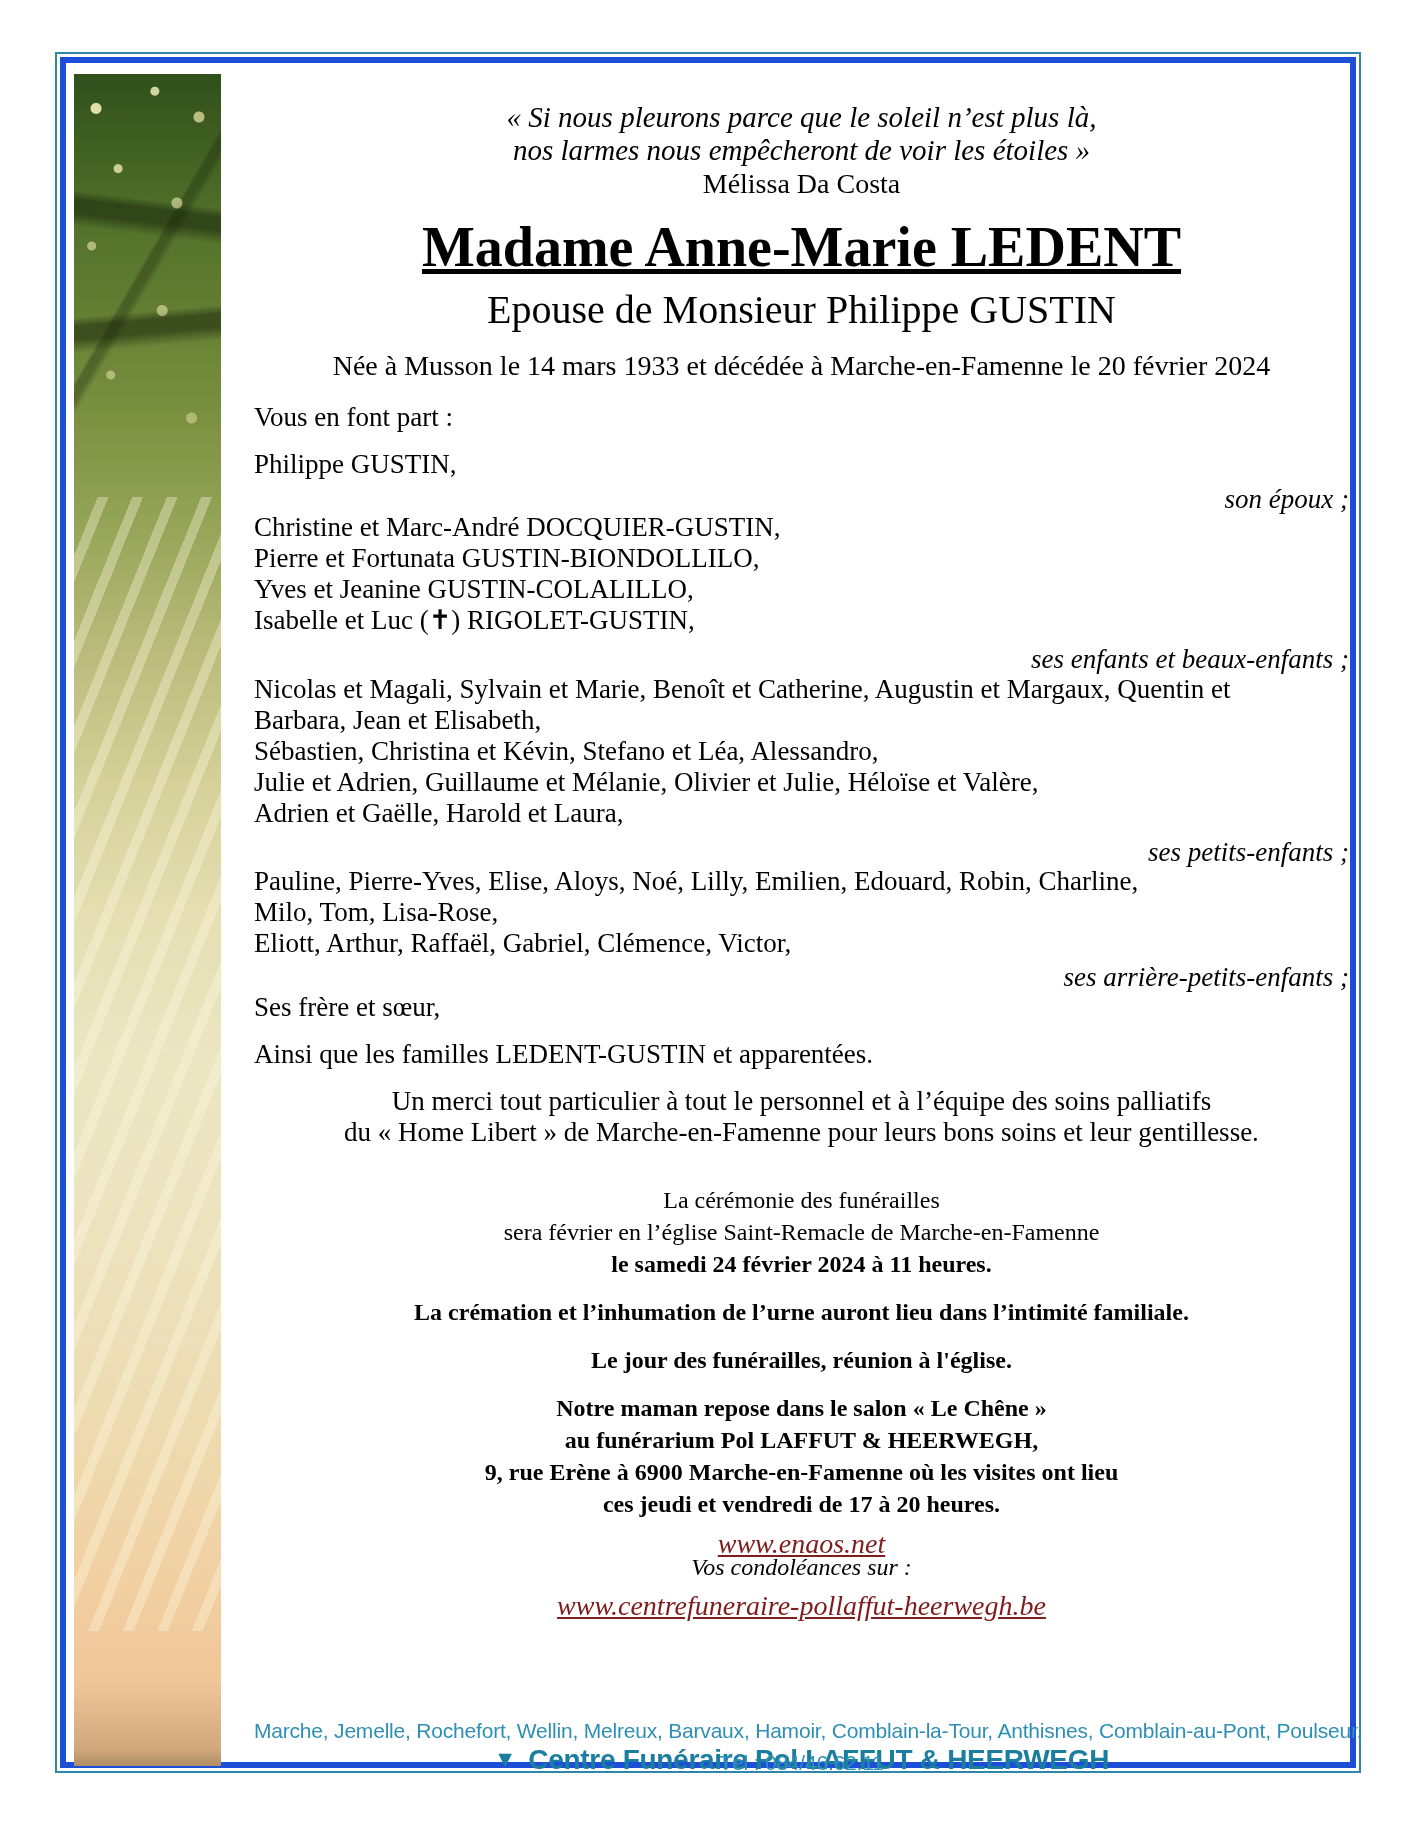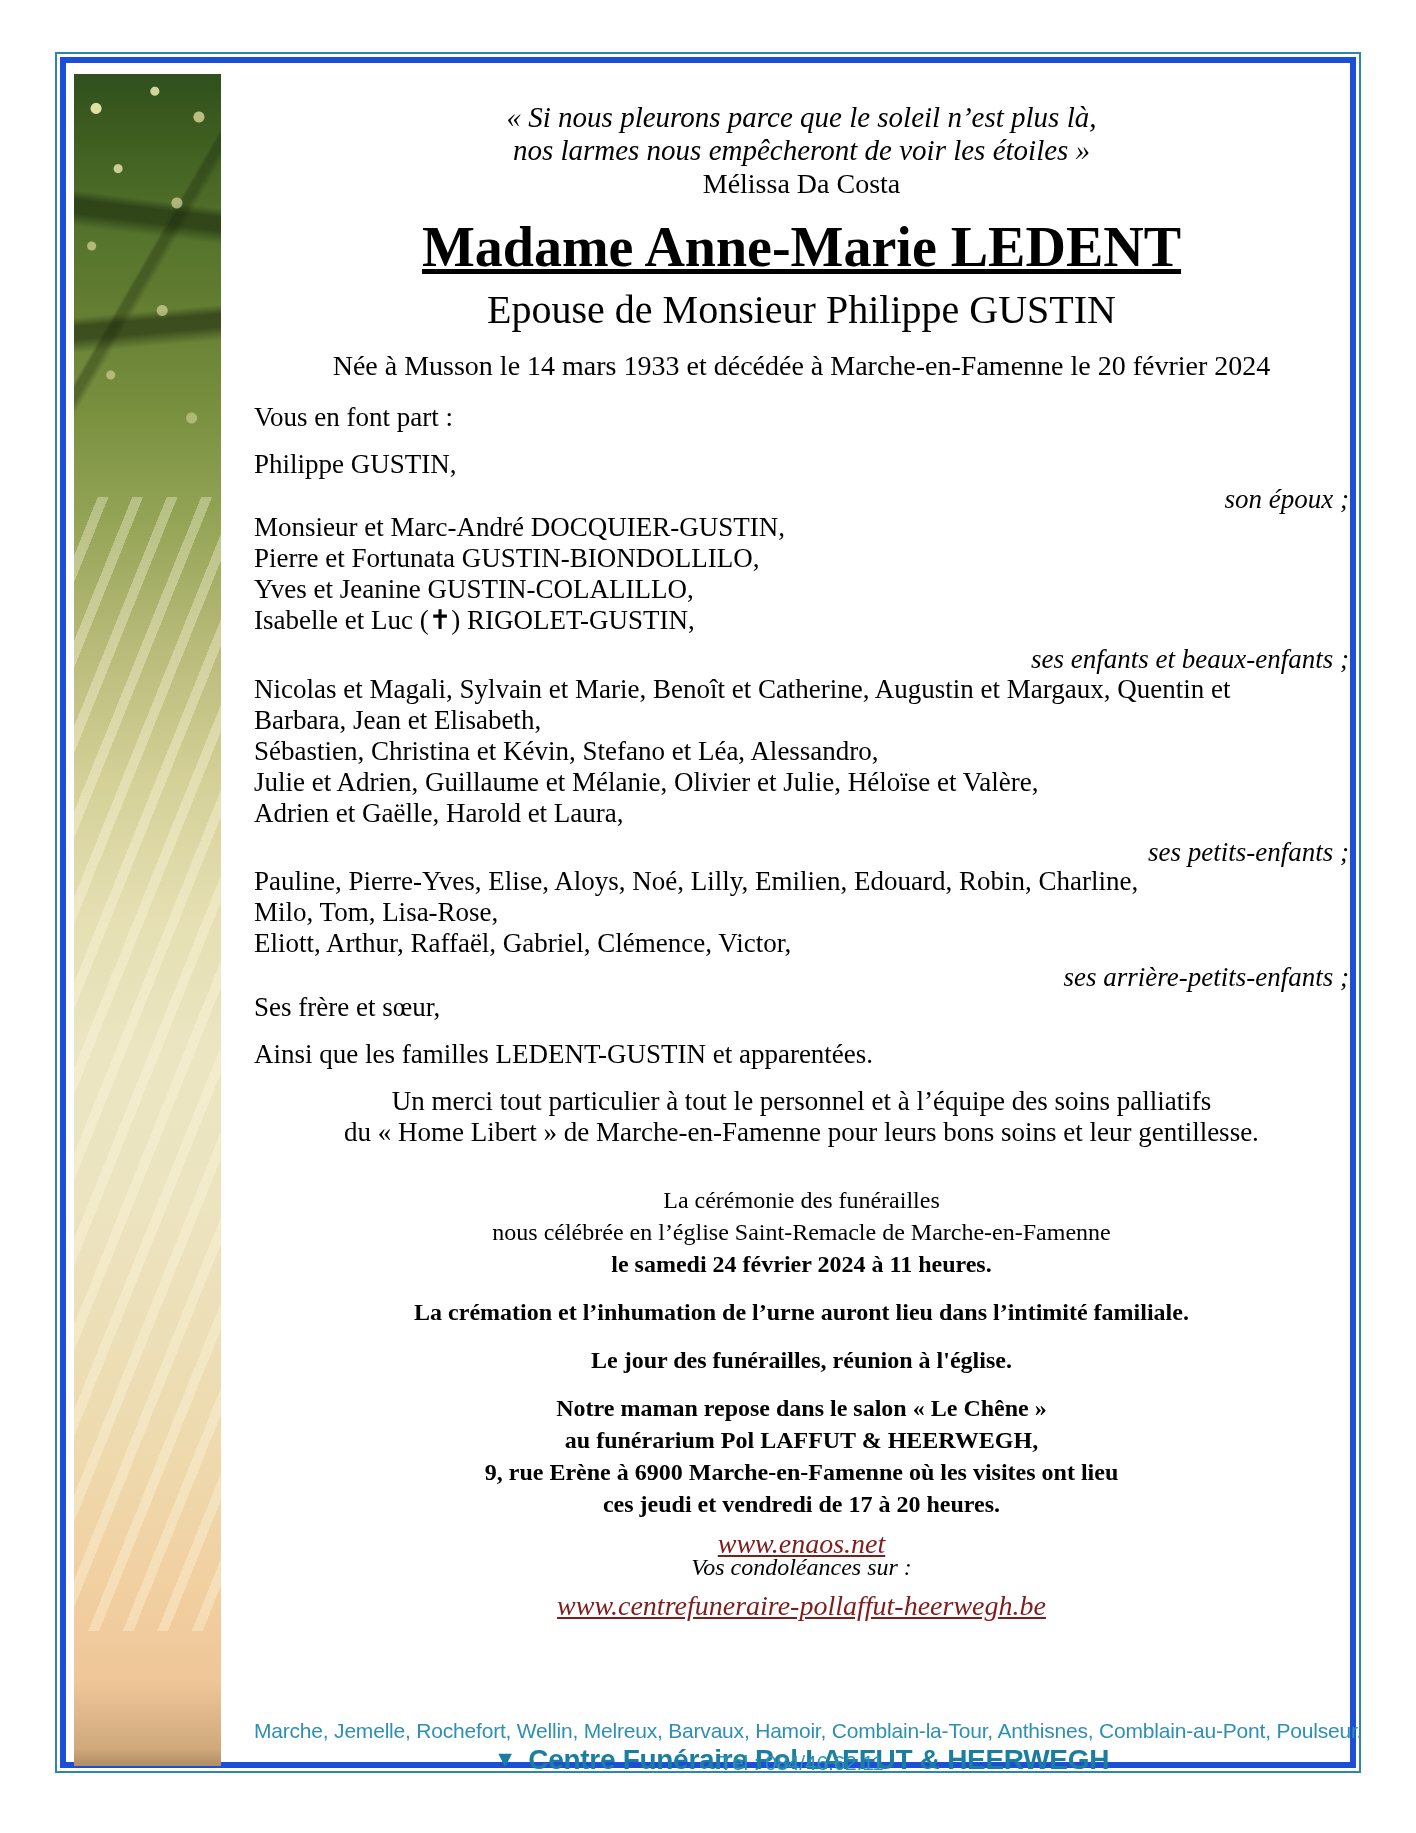--- a/index.html
+++ b/index.html
@@ -101,21 +101,21 @@
         <div class="abs center deceased-title" style="top:154px">Madame Anne-Marie LEDENT</div>
         <div class="abs center deceased-sub" style="top:224px">Epouse de Monsieur Philippe GUSTIN</div>
         <div class="abs center life nowrap" style="top:285px">Née à Musson le 14 mars 1933 et décédée à Marche-en-Famenne le 20 février 2024</div>
 
         <div class="abs body-line" style="top:339px">Vous en font part :</div>
 
         <div class="abs body-line" style="top:386px">Philippe GUSTIN,</div>
         <div class="abs right relation" style="top:421px">son époux ;</div>
 
         <div class="abs" style="top:449px">
-          <div class="body-line nowrap">Monsieur et Marc-André DOCQUIER-GUSTIN,</div>
+          <div class="body-line nowrap">Christine et Marc-André DOCQUIER-GUSTIN,</div>
           <div class="body-line nowrap">Pierre et Fortunata GUSTIN-BIONDOLLILO,</div>
           <div class="body-line nowrap">Yves et Jeanine GUSTIN-COLALILLO,</div>
           <div class="body-line nowrap">Isabelle et Luc (✝) RIGOLET-GUSTIN,</div>
         </div>
         <div class="abs right relation" style="top:581px">ses enfants et beaux-enfants ;</div>
 
         <div class="abs" style="top:611px">
           <div class="body-line nowrap">Nicolas et Magali, Sylvain et Marie, Benoît et Catherine, Augustin et Margaux, Quentin et</div>
           <div class="body-line nowrap">Barbara, Jean et Elisabeth,</div>
           <div class="body-line nowrap">Sébastien, Christina et Kévin, Stefano et Léa, Alessandro,</div>
@@ -134,21 +134,21 @@
         <div class="abs body-line" style="top:929px">Ses frère et sœur,</div>
         <div class="abs body-line" style="top:976px">Ainsi que les familles LEDENT-GUSTIN et apparentées.</div>
 
         <div class="abs center" style="top:1023px">
           <div class="body-line">Un merci tout particulier à tout le personnel et à l’équipe des soins palliatifs</div>
           <div class="body-line">du « Home Libert » de Marche-en-Famenne pour leurs bons soins et leur gentillesse.</div>
         </div>
 
         <div class="abs center" style="top:1121px">
           <div class="cline">La cérémonie des funérailles</div>
-          <div class="cline">nous célébrée en l’église Saint-Remacle de Marche-en-Famenne</div>
+          <div class="cline">sera février en l’église Saint-Remacle de Marche-en-Famenne</div>
           <div class="cline b">le samedi 24 février 2024 à 11 heures.</div>
         </div>
 
         <div class="abs center cline b" style="top:1233px">La crémation et l’inhumation de l’urne auront lieu dans l’intimité familiale.</div>
         <div class="abs center cline b" style="top:1281px">Le jour des funérailles, réunion à l'église.</div>
 
         <div class="abs center" style="top:1329px">
           <div class="cline b">Notre maman repose dans le salon « Le Chêne »</div>
           <div class="cline b">au funérarium Pol LAFFUT &amp; HEERWEGH,</div>
           <div class="cline b">9, rue Erène à 6900 Marche-en-Famenne où les visites ont lieu</div>

